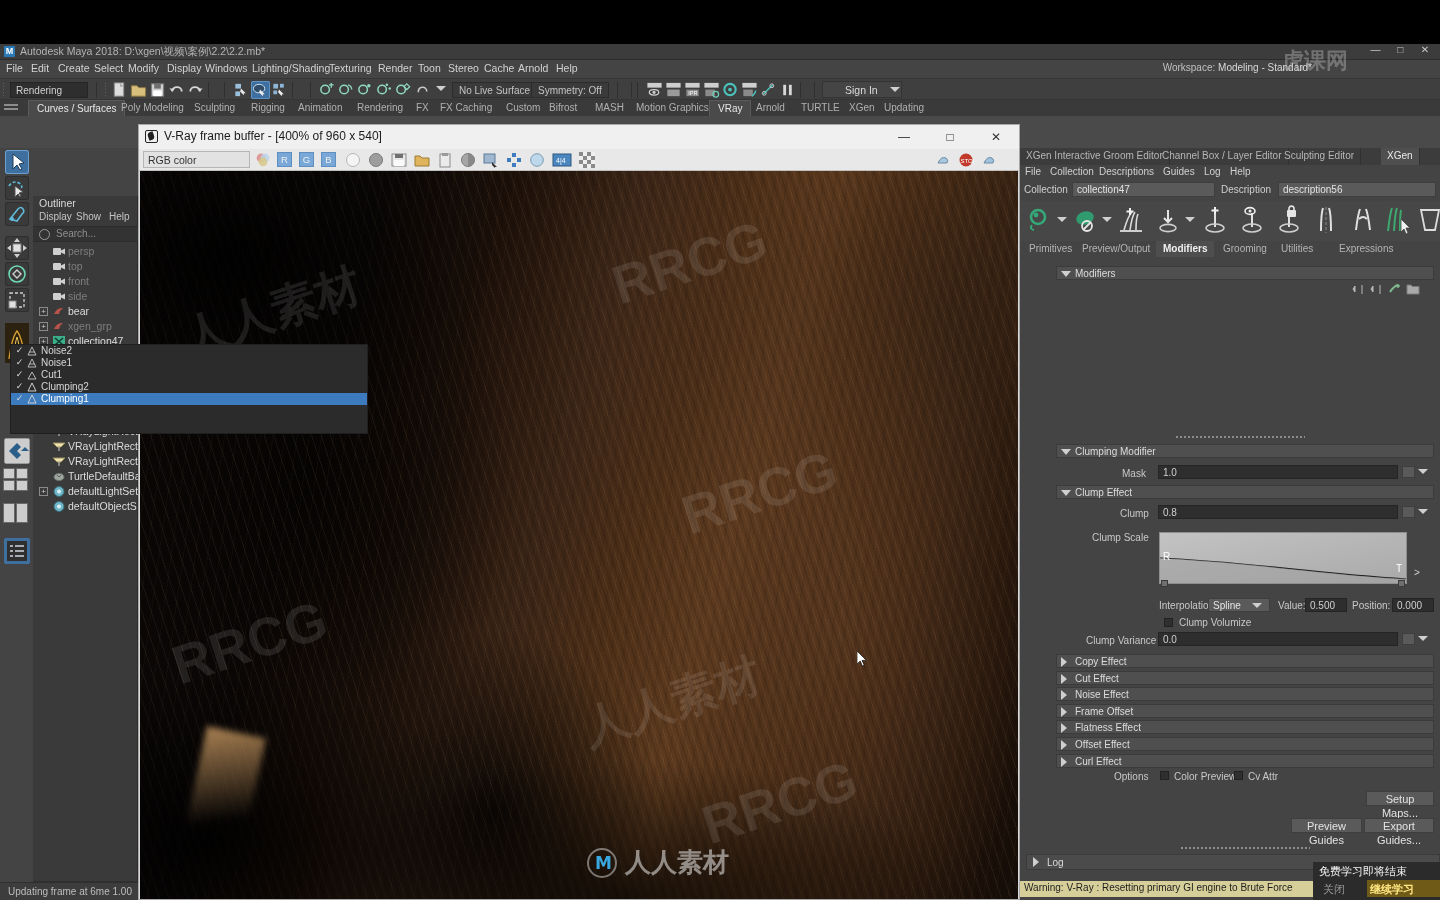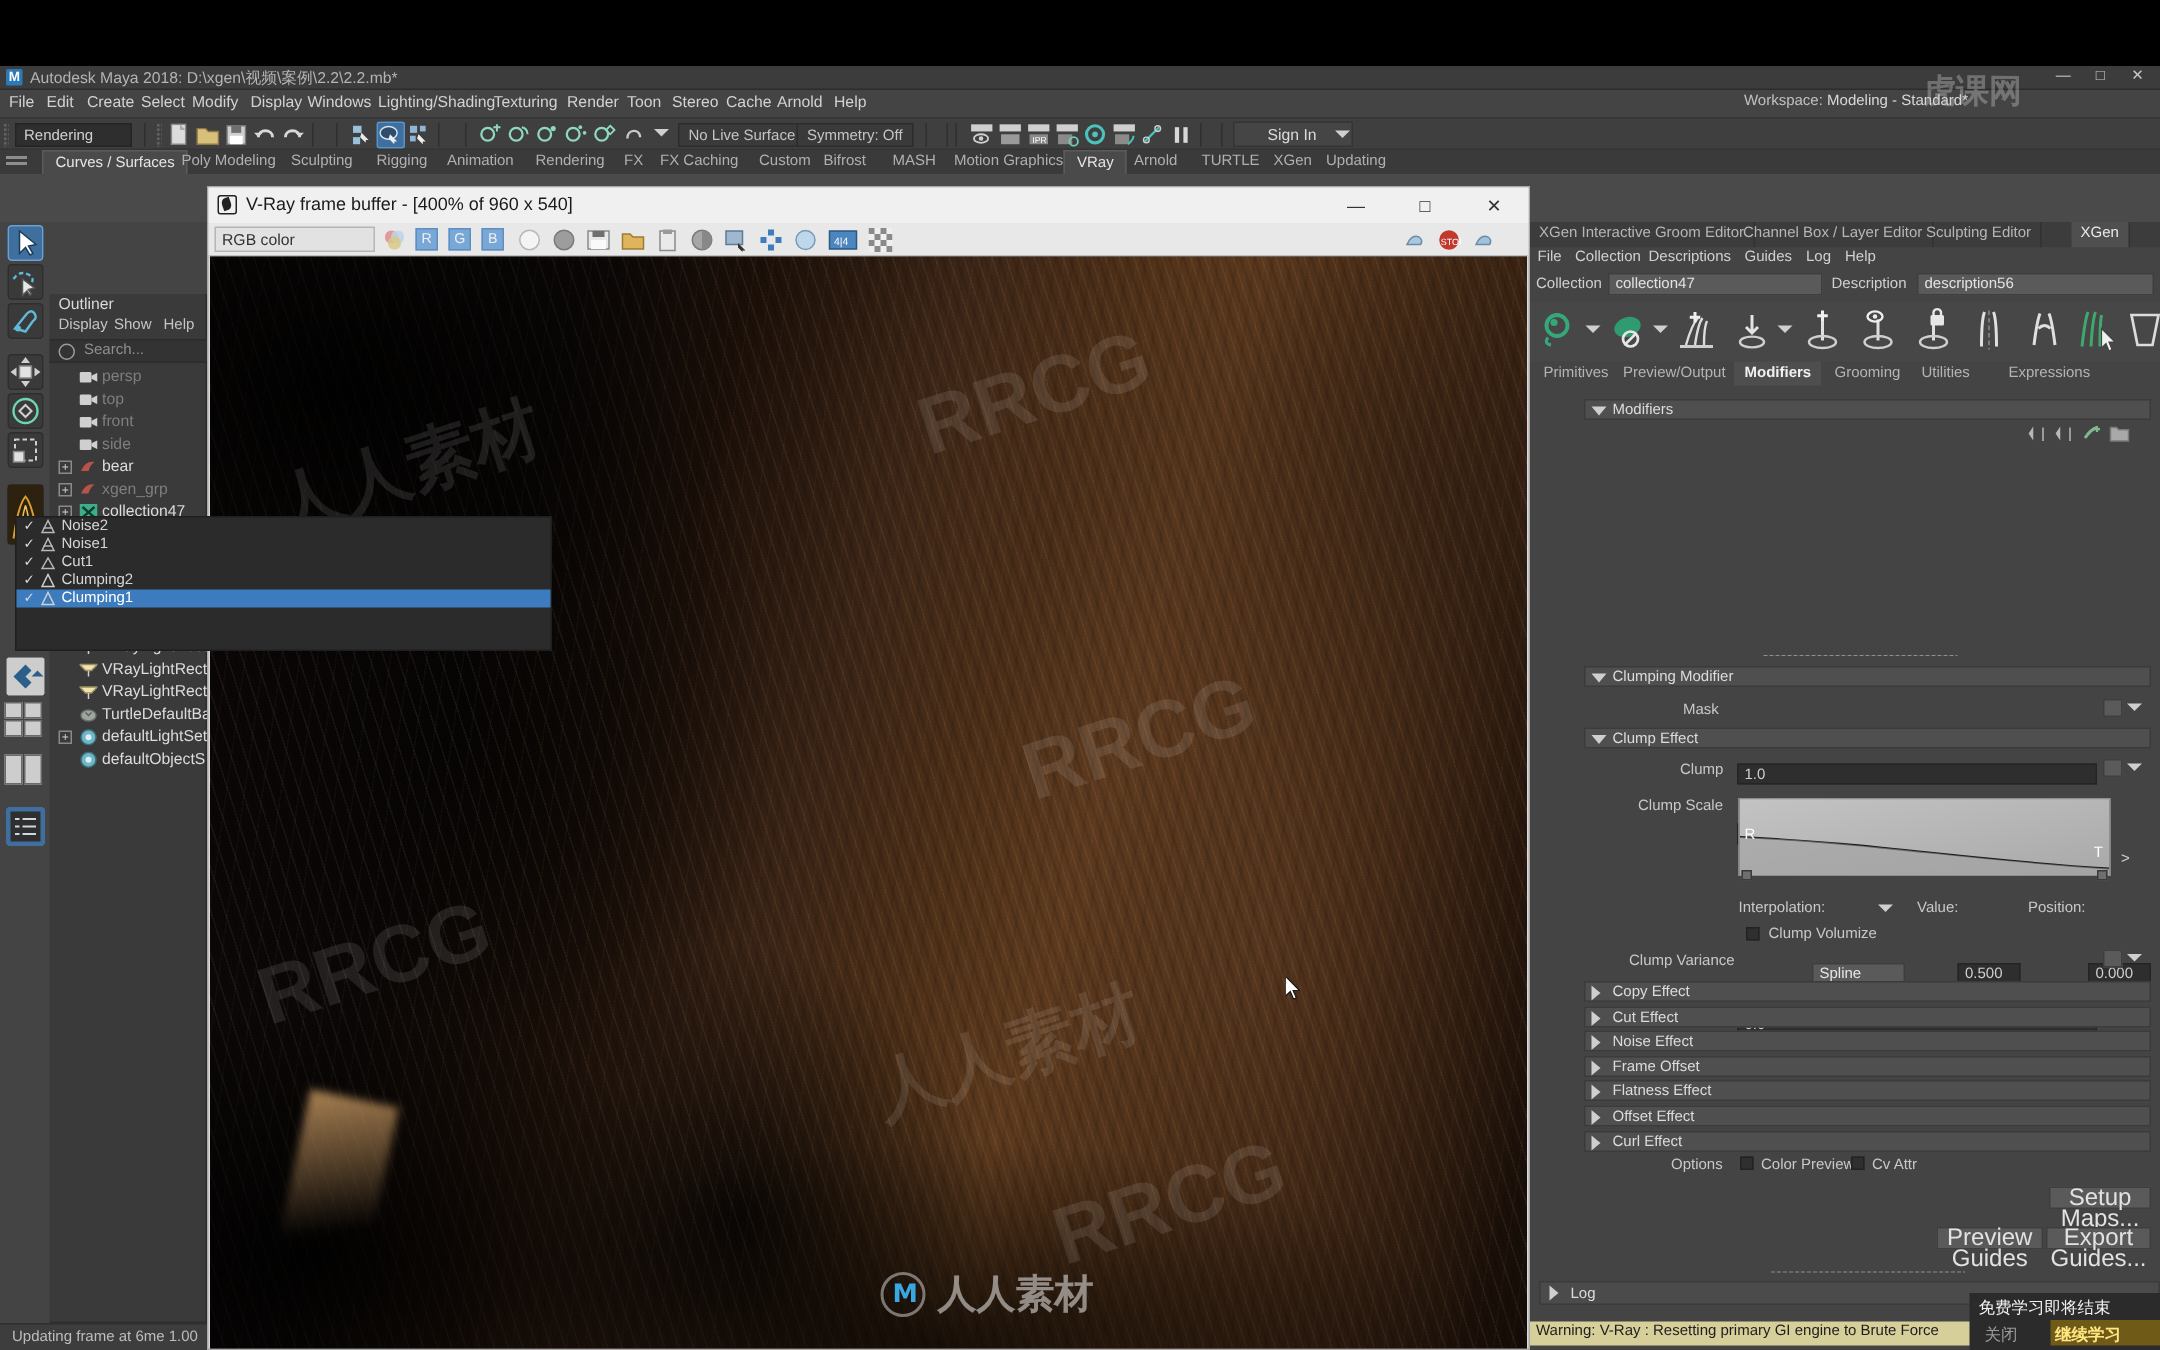--- a/index.html
+++ b/index.html
@@ -183,35 +183,35 @@
      background:#2b2b2b; border:1px solid #1f1f1f; }
   .mrow { position:relative; height:12px; }
   .mrow .ck { position:absolute; left:4px; top:1px; width:9px; height:9px; color:#d8d8d8;
      font-size:9px; line-height:9px; text-align:center; }
   .mrow .mi2 { position:absolute; left:16px; top:1px; width:10px; height:10px; }
   .mrow .lb { position:absolute; left:30px; top:0px; font-size:10px; color:#d6d6d6; line-height:12px; }
   .mrow.sel { background:#3c7cbe; }
   .mrow.sel .lb { color:#fff; }
 
   .fld2 { position:absolute; height:14px; background:#2e2e2e; border:1px solid #242424;
-     color:#cfcfcf; font-size:10px; line-height:13px; padding-left:4px;margin-top:44px; }
+     color:#cfcfcf; font-size:10px; line-height:13px; padding-left:4px; }
   .lbl { position:absolute; font-size:10px; color:#c8c8c8; }
   .mapbtn { position:absolute; width:13px; height:12px; background:#5a5a5a; border:1px solid #3e3e3e; }
   .dnarw { position:absolute; width:0;height:0;
      border-left:5px solid transparent;border-right:5px solid transparent;border-top:5px solid #cfcfcf; }
 
   .ramp { position:absolute; left:1159px; top:488px; width:248px; height:52px;
      background:#b5b5b5; border:1px solid #8e8e8e; }
   .rampfill { position:absolute; left:0; bottom:0; width:246px; height:50px;
      background:linear-gradient(to bottom right, #c3c3c3, #a9a9a9); }
   .rampcurve { position:absolute; left:0; top:0; }
   .rampkey { position:absolute; width:7px; height:7px; background:#6f6f6f; border:1px solid #3a3a3a; }
 
   .pbtn { position:absolute; height:15px; background:#5a5a5a; border:1px solid #3e3e3e;
-     font-size:16px; color:#e2e2e2; line-height:14px; text-align:center; }
+     font-size:11px; color:#e2e2e2; line-height:14px; text-align:center; }
   .cbx { position:absolute; width:9px; height:9px; background:#2f2f2f; border:1px solid #222; }
 
   .dotline { position:absolute; height:2px;
      background-image:radial-gradient(#8e8e8e 40%, transparent 41%); background-size:4px 2px; }
 
   
   .logsect { position:absolute; left:1026px; top:810px; width:414px; height:16px; background:#4b4b4b;
      border:1px solid #3b3b3b; }
   .warnbar { position:absolute; left:1020px; top:837px; width:420px; height:16px; background:#d6cf9a; }
   .warnbar .t { position:absolute; left:4px; top:1px; font-size:10px; color:#1e1e1e; }

